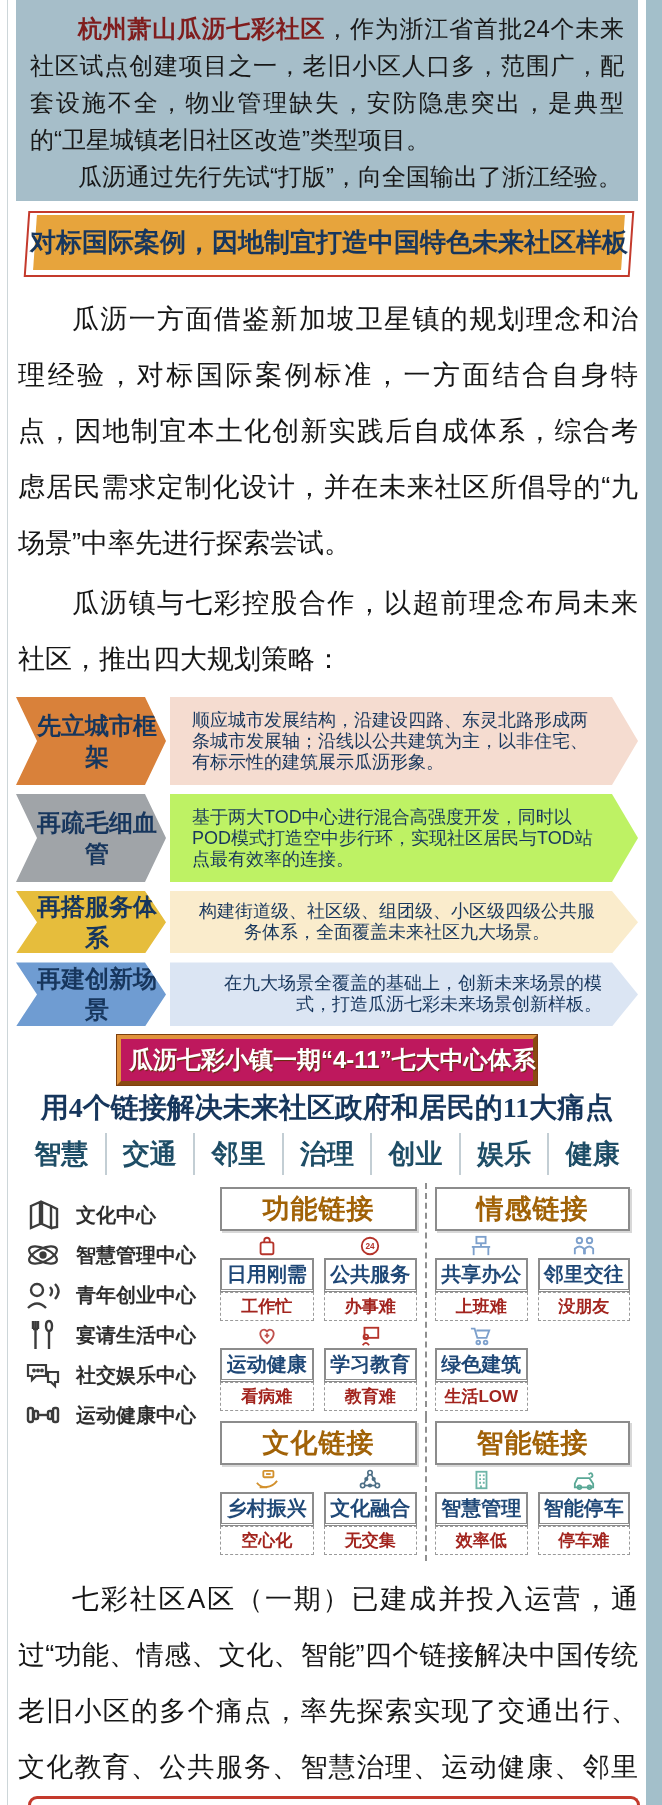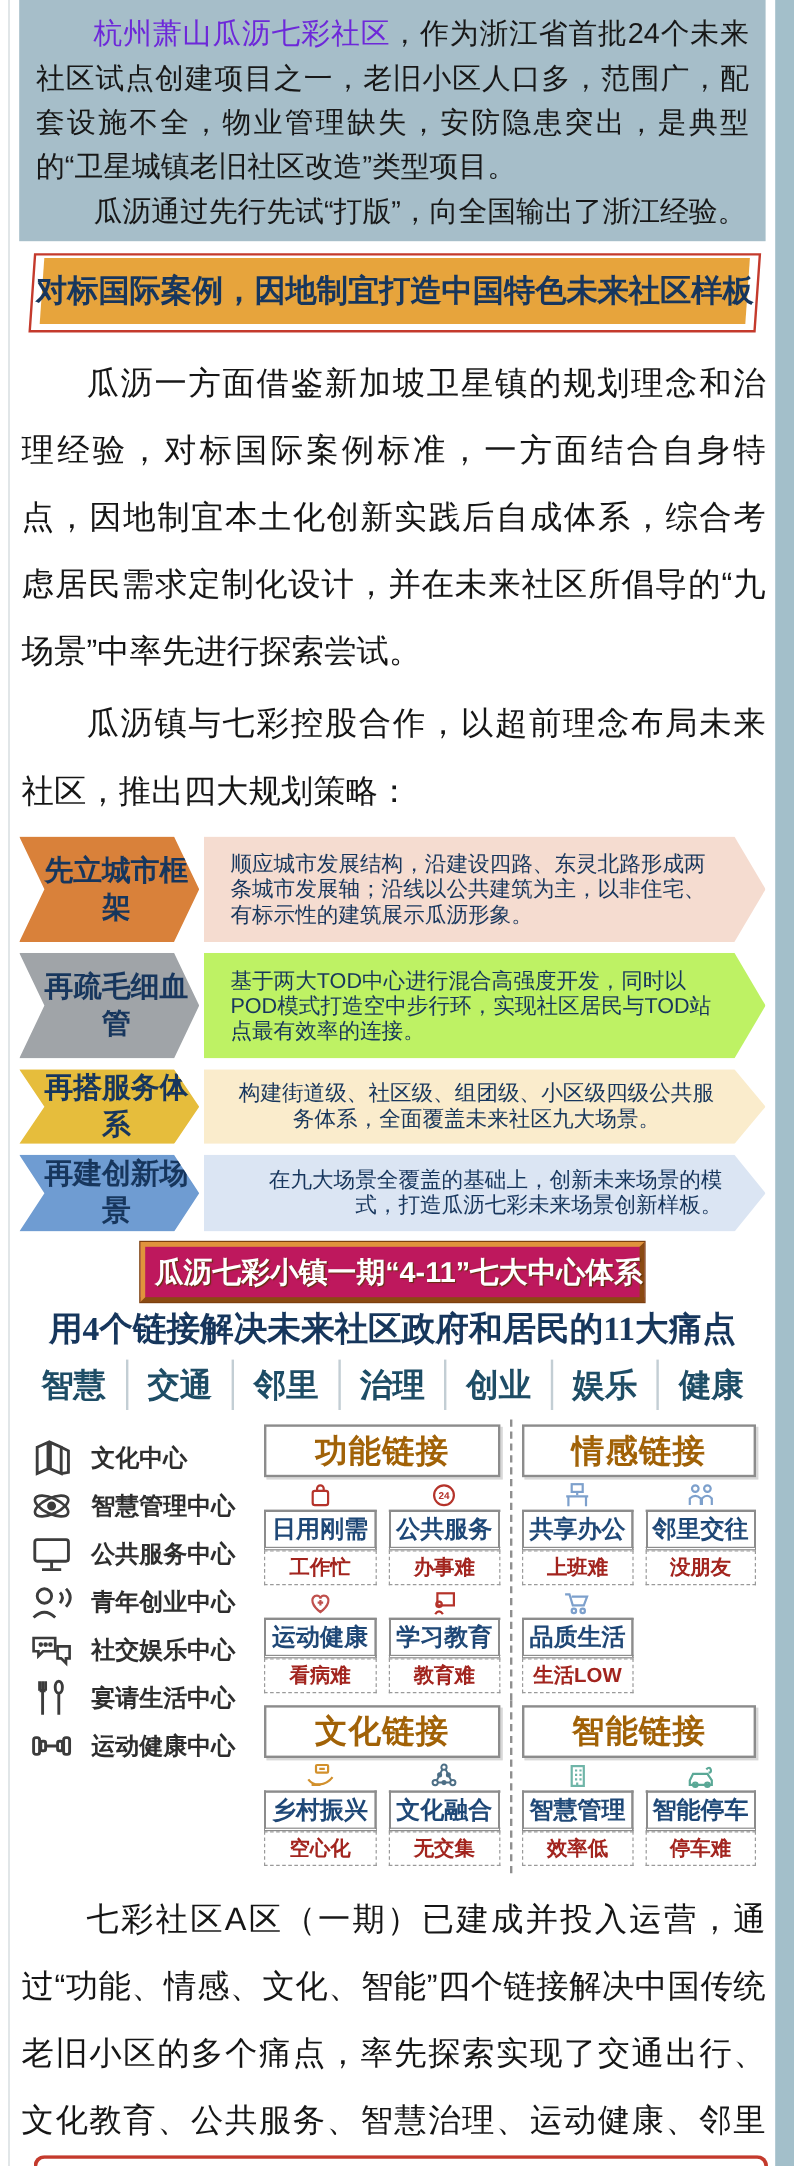--- a/index.html
+++ b/index.html
@@ -8,21 +8,21 @@
     position:relative; height:1805px; overflow:hidden; background:#ffffff;
     font-family:"Liberation Sans","DejaVu Sans",sans-serif; color:#141414;
   }
   .right-strip { position:absolute; top:0; right:0; width:16px; height:100%; background:#a3bfca; }
   .left-line  { position:absolute; top:0; left:7px; width:1px; height:100%; background:#cdd6d9; }
   .content { position:relative; margin:0 24px 0 16px; }
 
   
   .intro { background:#a6bec9; padding:10px 14px 6px 14px; }
   .intro p { font-size:24px; line-height:37px; text-align:justify; text-indent:2em; color:#181818; }
-  .intro .hl { color:#6d28d9; font-weight:normal; }
+  .intro .hl { color:#7f1d1d; font-weight:bold; }
 
   
   .gold-banner { position:relative; height:66px; margin:10px 6px 14px 10px; }
   .gb-red { position:absolute; inset:0; border:2px solid #c43a2c; transform:skewX(-4deg); background:transparent; }
   .gb-fill { position:absolute; inset:4px 9px 7px 9px; background:#e7a43c; transform:skewX(-4deg);
              display:flex; align-items:center; justify-content:center; }
   .gb-text { transform:skewX(4deg); font-size:26px; font-weight:bold; color:#17365d; white-space:nowrap; }
 
   
   .body-p { font-size:27px; line-height:56px; text-align:justify; text-indent:2em; color:#161616; margin:0 0 0 2px; }
@@ -157,54 +157,46 @@
       <div class="center-item">
         <svg width="38" height="34" viewBox="0 0 38 34" fill="none" stroke="#3c3c3c" stroke-width="2.2">
             <ellipse cx="19" cy="17" rx="15" ry="6.5" transform="rotate(25 19 17)"></ellipse>
             <ellipse cx="19" cy="17" rx="15" ry="6.5" transform="rotate(-25 19 17)"></ellipse>
             <circle cx="19" cy="17" r="2.6" fill="#3c3c3c"></circle>
           </svg>
         <span>智慧管理中心</span>
       </div>
       <div class="center-item">
         <svg width="38" height="34" viewBox="0 0 38 34" fill="none" stroke="#3c3c3c" stroke-width="2.4">
-            <rect x="5" y="5" width="28" height="18" rx="2"></rect>
-            <line x1="19" y1="23" x2="19" y2="29"></line>
-            <line x1="11" y1="30" x2="27" y2="30"></line>
-          </svg>
-        <span>公共服务中心</span>
-      </div>
-      <div class="center-item">
-        <svg width="38" height="34" viewBox="0 0 38 34" fill="none" stroke="#3c3c3c" stroke-width="2.4">
             <circle cx="13" cy="12" r="6"></circle>
             <path d="M4 30 Q13 21 22 30"></path>
             <path d="M26 9 q4 4 0 9"></path>
             <path d="M31 6 q7 7 0 15"></path>
           </svg>
         <span>青年创业中心</span>
+      </div>
+      <div class="center-item">
+        <svg width="38" height="34" viewBox="0 0 38 34" fill="none" stroke="#3c3c3c" stroke-width="2.4">
+            <path d="M9 3 v8 M14 3 v8 M9 11 h5 M11.5 3 v28"></path>
+            <path d="M25 3 c-4 0 -4 10 0 10 c4 0 4 -10 0 -10 z M25 13 v18"></path>
+          </svg>
+        <span>宴请生活中心</span>
       </div>
       <div class="center-item">
         <svg width="38" height="34" viewBox="0 0 38 34" fill="none" stroke="#3c3c3c" stroke-width="2.2">
             <path d="M4 7 h18 v11 h-10 l-4 4 v-4 h-4 z"></path>
             <path d="M24 14 h10 v10 h-3 v4 l-4 -4 h-3 z"></path>
             <circle cx="10" cy="12.5" r="0.8" fill="#3c3c3c"></circle>
             <circle cx="14" cy="12.5" r="0.8" fill="#3c3c3c"></circle>
             <circle cx="18" cy="12.5" r="0.8" fill="#3c3c3c"></circle>
           </svg>
         <span>社交娱乐中心</span>
       </div>
       <div class="center-item">
         <svg width="38" height="34" viewBox="0 0 38 34" fill="none" stroke="#3c3c3c" stroke-width="2.4">
-            <path d="M9 3 v8 M14 3 v8 M9 11 h5 M11.5 3 v28"></path>
-            <path d="M25 3 c-4 0 -4 10 0 10 c4 0 4 -10 0 -10 z M25 13 v18"></path>
-          </svg>
-        <span>宴请生活中心</span>
-      </div>
-      <div class="center-item">
-        <svg width="38" height="34" viewBox="0 0 38 34" fill="none" stroke="#3c3c3c" stroke-width="2.4">
             <rect x="4" y="10" width="5" height="14" rx="2"></rect>
             <rect x="29" y="10" width="5" height="14" rx="2"></rect>
             <rect x="10" y="13" width="4" height="8" rx="1.5"></rect>
             <rect x="24" y="13" width="4" height="8" rx="1.5"></rect>
             <line x1="14" y1="17" x2="24" y2="17"></line>
           </svg>
         <span>运动健康中心</span>
       </div>
     </div>
 
@@ -286,21 +278,21 @@
             <div class="ipain">没朋友</div>
           </div>
           <div class="item">
             <div class="icn">
                 <svg width="24" height="22" viewBox="0 0 26 24" fill="none" stroke="#7da0cc" stroke-width="2">
                   <path d="M2 4 h4 l3 10 h10 l3 -8 H8"></path>
                   <circle cx="10" cy="19" r="2"></circle>
                   <circle cx="18" cy="19" r="2"></circle>
                 </svg>
               </div>
-            <div class="ibox">品质生活</div>
+            <div class="ibox">绿色建筑</div>
             <div class="ipain">生活LOW</div>
           </div>
         </div>
       </div>
 
       <div class="link-section lower">
         <div class="link-header">文化链接</div>
         <div class="items">
           <div class="item">
             <div class="icn">

